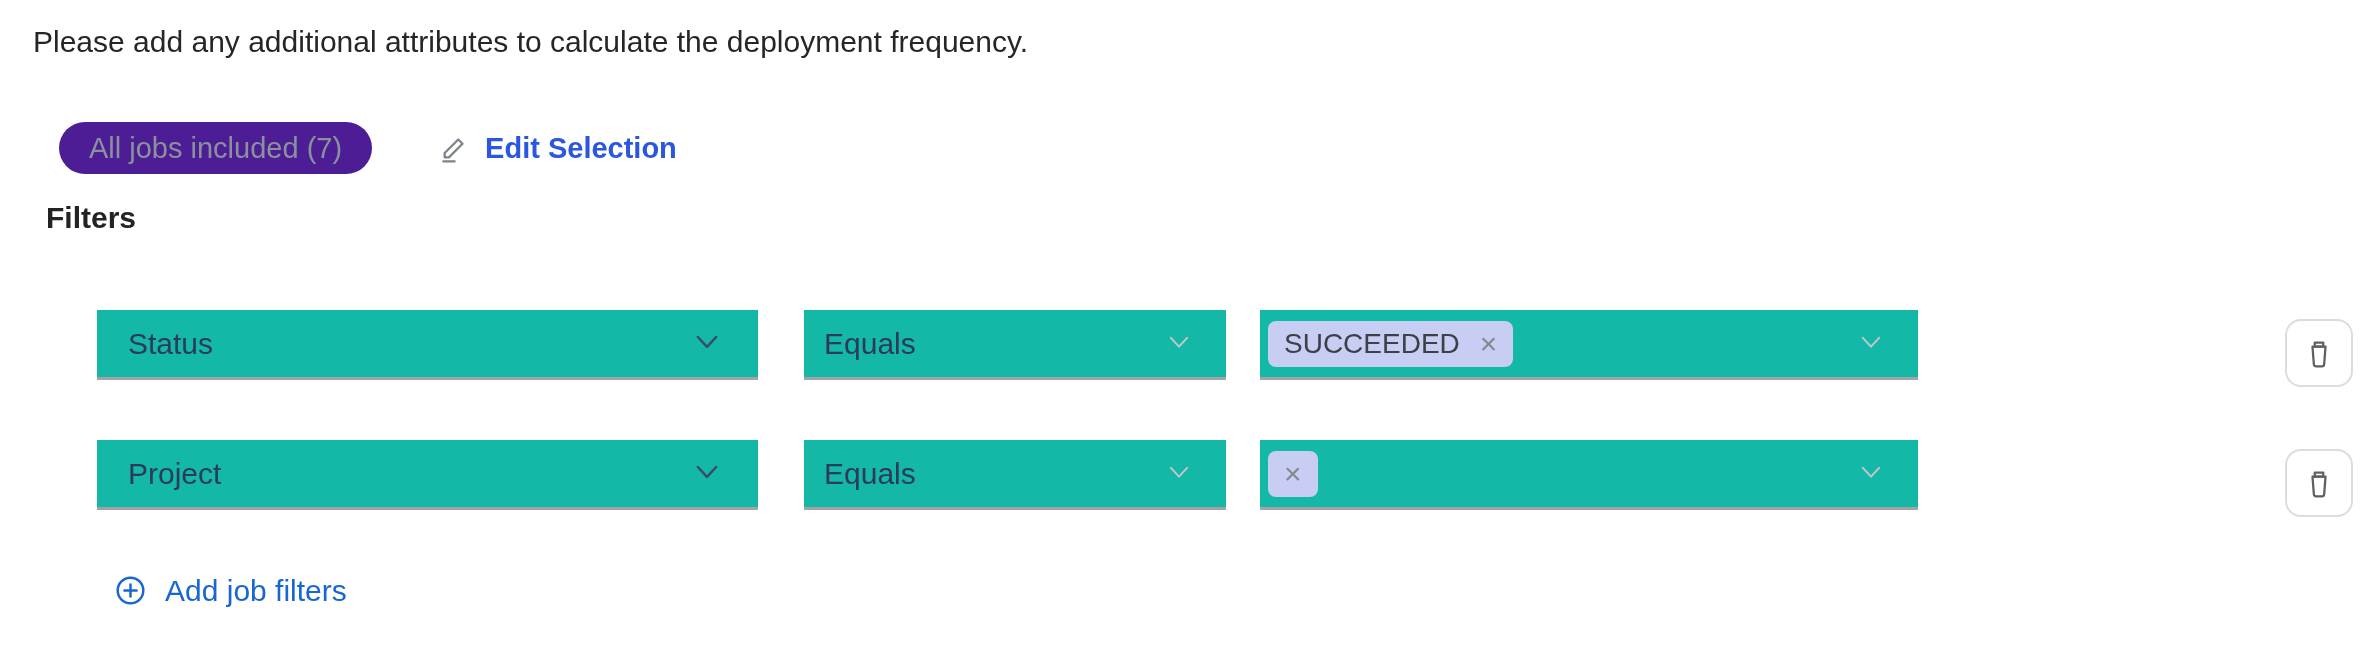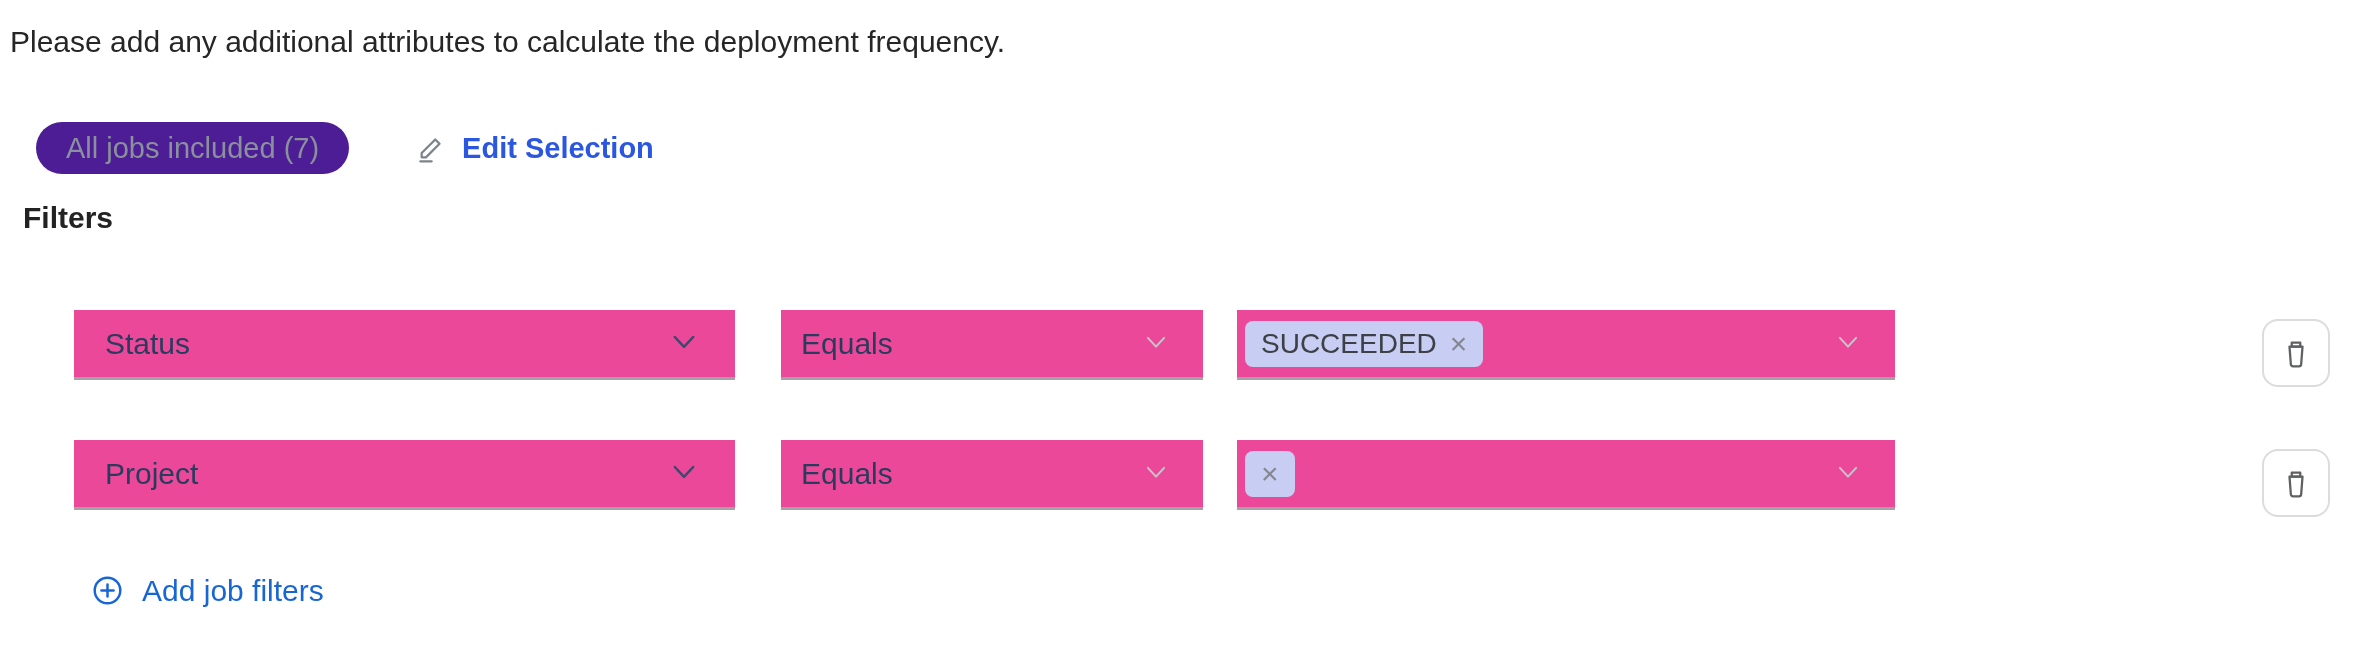--- a/index.html
+++ b/index.html
@@ -1,21 +1,21 @@
 <!DOCTYPE html>
 <html><head>
 <meta charset="utf-8">
 <style>
   * { margin:0; padding:0; box-sizing:border-box; }
   html,body { background:#ffffff; }
   body {
     width:2376px; height:654px; overflow:hidden;
     font-family:"Liberation Sans","DejaVu Sans",sans-serif;
   }
-  .canvas { position:relative; width:1958px; height:654px; background:#ffffff; }
+  .canvas { position:relative; width:1958px; height:654px; background:#ffffff;margin-left:23px; }
 
   .intro {
     position:absolute; left:10px; top:22px;
     font-size:30px; line-height:40px; color:#262626; font-weight:400;
   }
 
   .jobs-row { position:absolute; left:36px; top:122px; height:52px; display:flex; align-items:center; }
   .pill {
     height:52px; padding:0 30px; border-radius:26px;
     background:#4c1d95; color:#8a919c; font-size:29px;
@@ -37,34 +37,34 @@
     font-size:30px; line-height:38px; color:#8f9093; font-weight:400;
   }
 
   .filter-row { position:absolute; left:0; width:2376px; height:70px; }
   .row-1 { top:310px; }
   .row-2 { top:440px; }
 
   .field {
     position:absolute; top:0; height:70px;
     border-bottom:3px solid #a3a3a6;
-    display:flex; align-items:center; cursor:pointer; background:#ec4899;
+    display:flex; align-items:center; cursor:pointer; background:#14b8a6;
   }
   .field-attr { left:74px;  width:661px; padding-left:31px; }
   .field-op   { left:781px; width:422px; padding-left:20px; }
   .field-val  { left:1237px; width:658px; padding-left:8px; }
 
   .field-label { font-size:30px; color:#2a3b5d; white-space:nowrap; }
   .chev { position:absolute; display:inline-flex; top:50%; transform:translateY(-56%); }
   .chev-dark  { right:34px; }
   .chev-light { right:32px; }
 
   .tag {
     height:46px; padding:0 16px; border-radius:8px;
-    background:#c7cdf3; display:inline-flex; align-items:center; gap:13px;
+    background:#c7cdf3; display:inline-flex; align-items:center; gap:20px;
     white-space:nowrap;
   }
   .tag-label { font-size:28px; color:#3d4046; font-weight:500; }
   .tag-x { font-size:30px; color:#84878e; line-height:1; cursor:pointer; font-weight:400; }
 
   .trash-btn {
     position:absolute; left:2262px; top:9px; width:68px; height:68px;
     background:#ffffff; border:2px solid #dcdcdc; border-radius:16px;
     display:flex; align-items:center; justify-content:center; cursor:pointer;
   }

